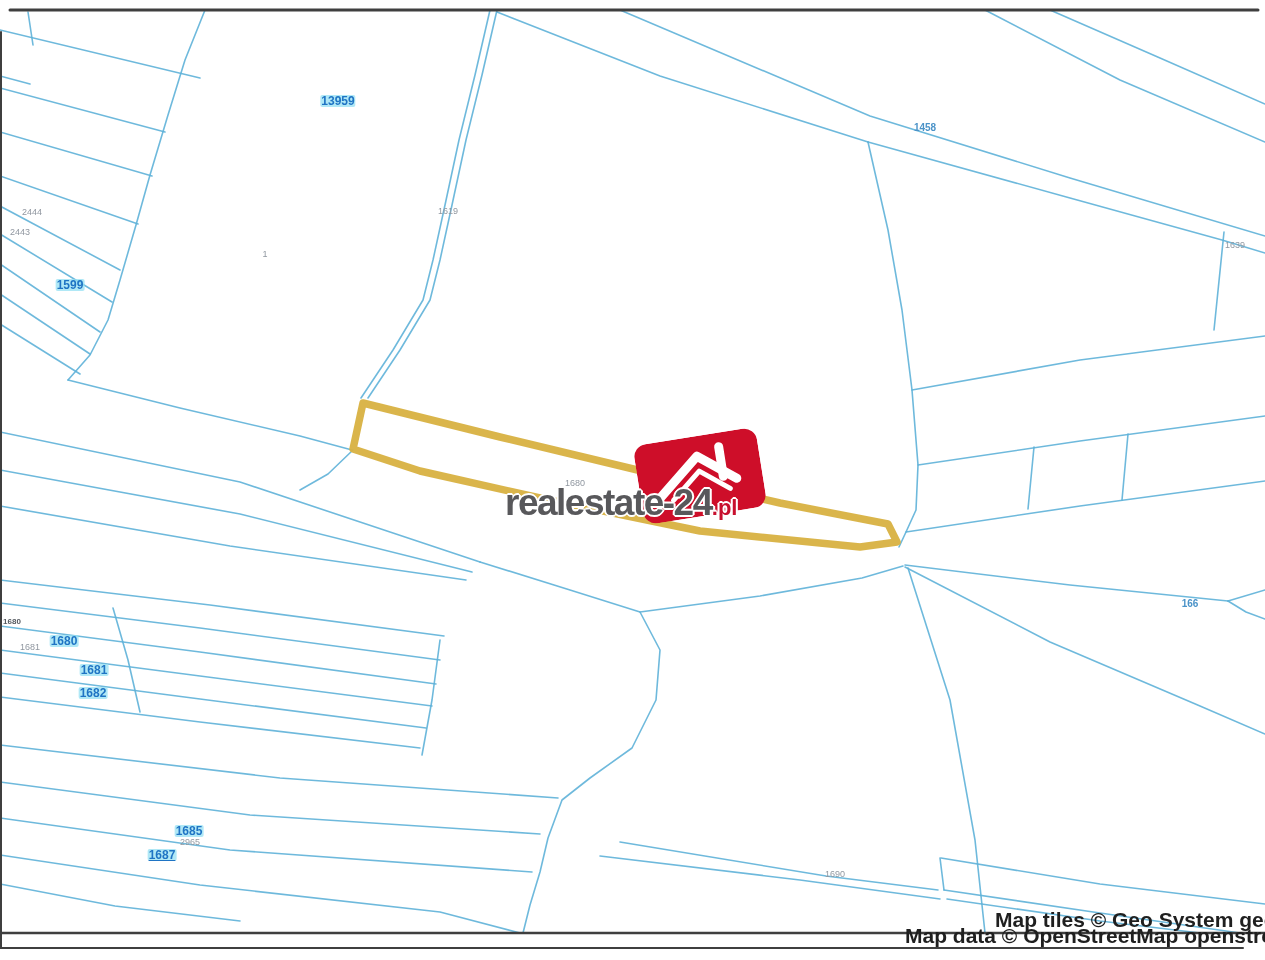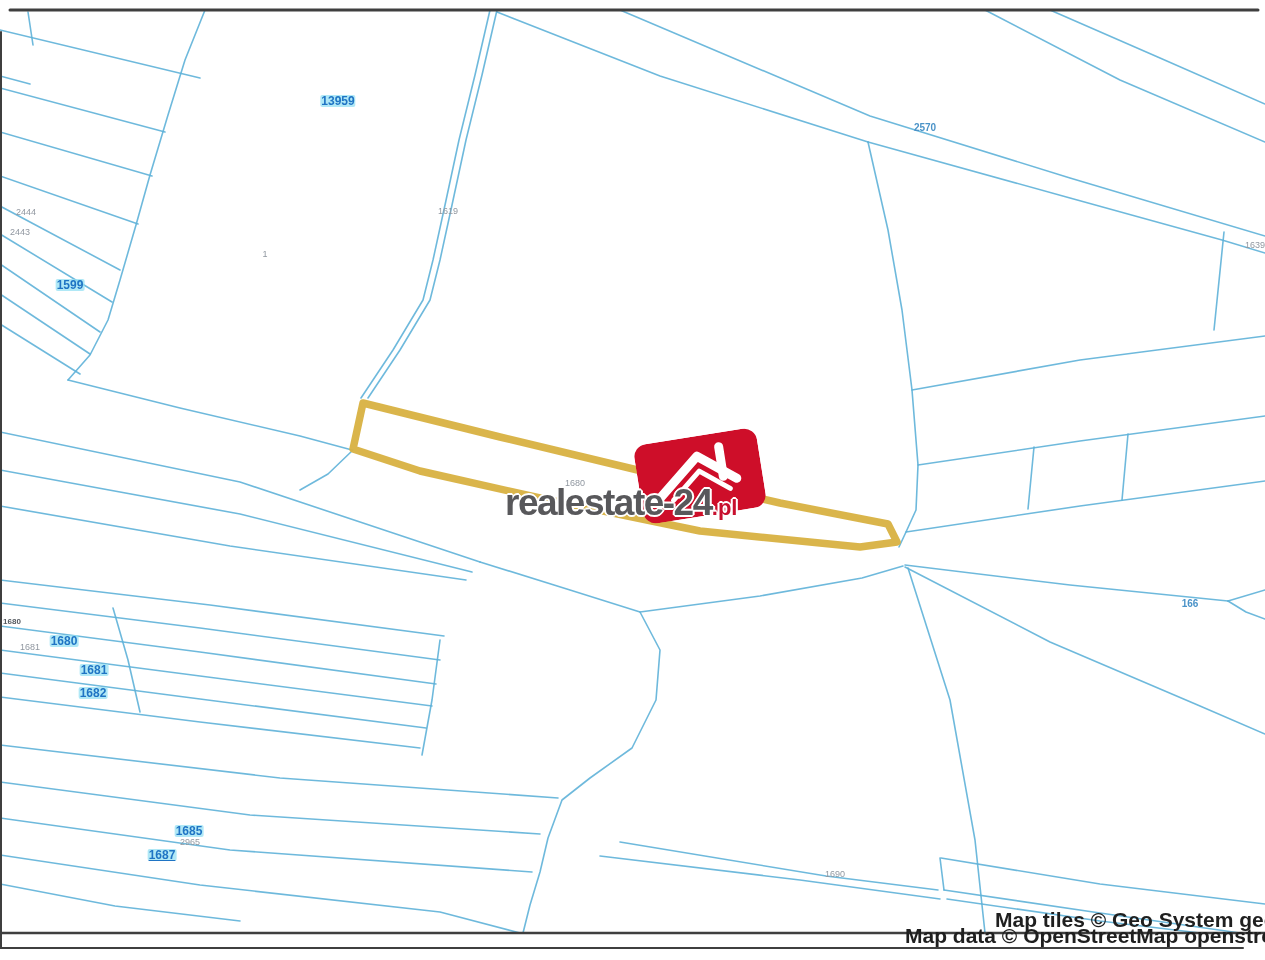--- a/index.html
+++ b/index.html
@@ -97,27 +97,27 @@
       <polyline points="941,858 1100,884 1265,904" fill="none" stroke="#5eb1d8" stroke-width="1.6" stroke-linejoin="round" stroke-linecap="round" opacity="0.9"></polyline>
       <polygon points="363,403 500,437 650,473 780,503 888,524 897,542 860,547 700,531 540,498 420,471 353,449" fill="none" stroke="#d8b141" stroke-width="7.5" stroke-linejoin="round" stroke-linecap="round" opacity="0.95"></polygon>
       <polyline points="10,10 1258,10" fill="none" stroke="#3f3f3f" stroke-width="3" stroke-linejoin="round" stroke-linecap="round"></polyline>
       <polyline points="1,32 1,948" fill="none" stroke="#3f3f3f" stroke-width="2" stroke-linejoin="round" stroke-linecap="round"></polyline>
       <polyline points="0,933 1265,933" fill="none" stroke="#3f3f3f" stroke-width="2.5" stroke-linejoin="round" stroke-linecap="round"></polyline>
       <polyline points="0,948 1243,948" fill="none" stroke="#3f3f3f" stroke-width="2" stroke-linejoin="round" stroke-linecap="round"></polyline>
     </svg>
 
   <div id="labels-layer">
       <span class="lbl lab-hl" style="left: 338px; top: 101px;">13959</span>
-      <span class="lbl lab-faint" style="left: 26px; top: 212px;">2444</span>
+      <span class="lbl lab-faint" style="left: 32px; top: 212px;">2444</span>
       <span class="lbl lab-faint" style="left: 20px; top: 232px;">2443</span>
       <span class="lbl lab-hl" style="left: 70px; top: 285px;">1599</span>
       <span class="lbl lab-faint" style="left: 265px; top: 254px;">1</span>
       <span class="lbl lab-faint" style="left: 448px; top: 211px;">1619</span>
-      <span class="lbl lab-blue" style="left: 925px; top: 128px;">2570</span>
-      <span class="lbl lab-faint" style="left: 1235px; top: 245px; margin-left: 20px;">1639</span>
+      <span class="lbl lab-blue" style="left: 925px; top: 128px;">1458</span>
+      <span class="lbl lab-faint" style="left: 1235px; top: 245px;">1639</span>
       <span class="lbl lab-faint" style="left: 575px; top: 483px;">1680</span>
       <span class="lbl lab-dark" style="left: 12px; top: 622px;">1680</span>
       <span class="lbl lab-faint" style="left: 30px; top: 647px;">1681</span>
       <span class="lbl lab-hl" style="left: 64px; top: 641px;">1680</span>
       <span class="lbl lab-hl" style="left: 94px; top: 670px;">1681</span>
       <span class="lbl lab-hl" style="left: 93px; top: 693px;">1682</span>
       <span class="lbl lab-hl" style="left: 189px; top: 831px;">1685</span>
       <span class="lbl lab-faint" style="left: 190px; top: 842px;">2965</span>
       <span class="lbl lab-hl" style="left: 162px; top: 855px; text-decoration: underline;">1687</span>
       <span class="lbl lab-faint" style="left: 835px; top: 874px;">1690</span>

